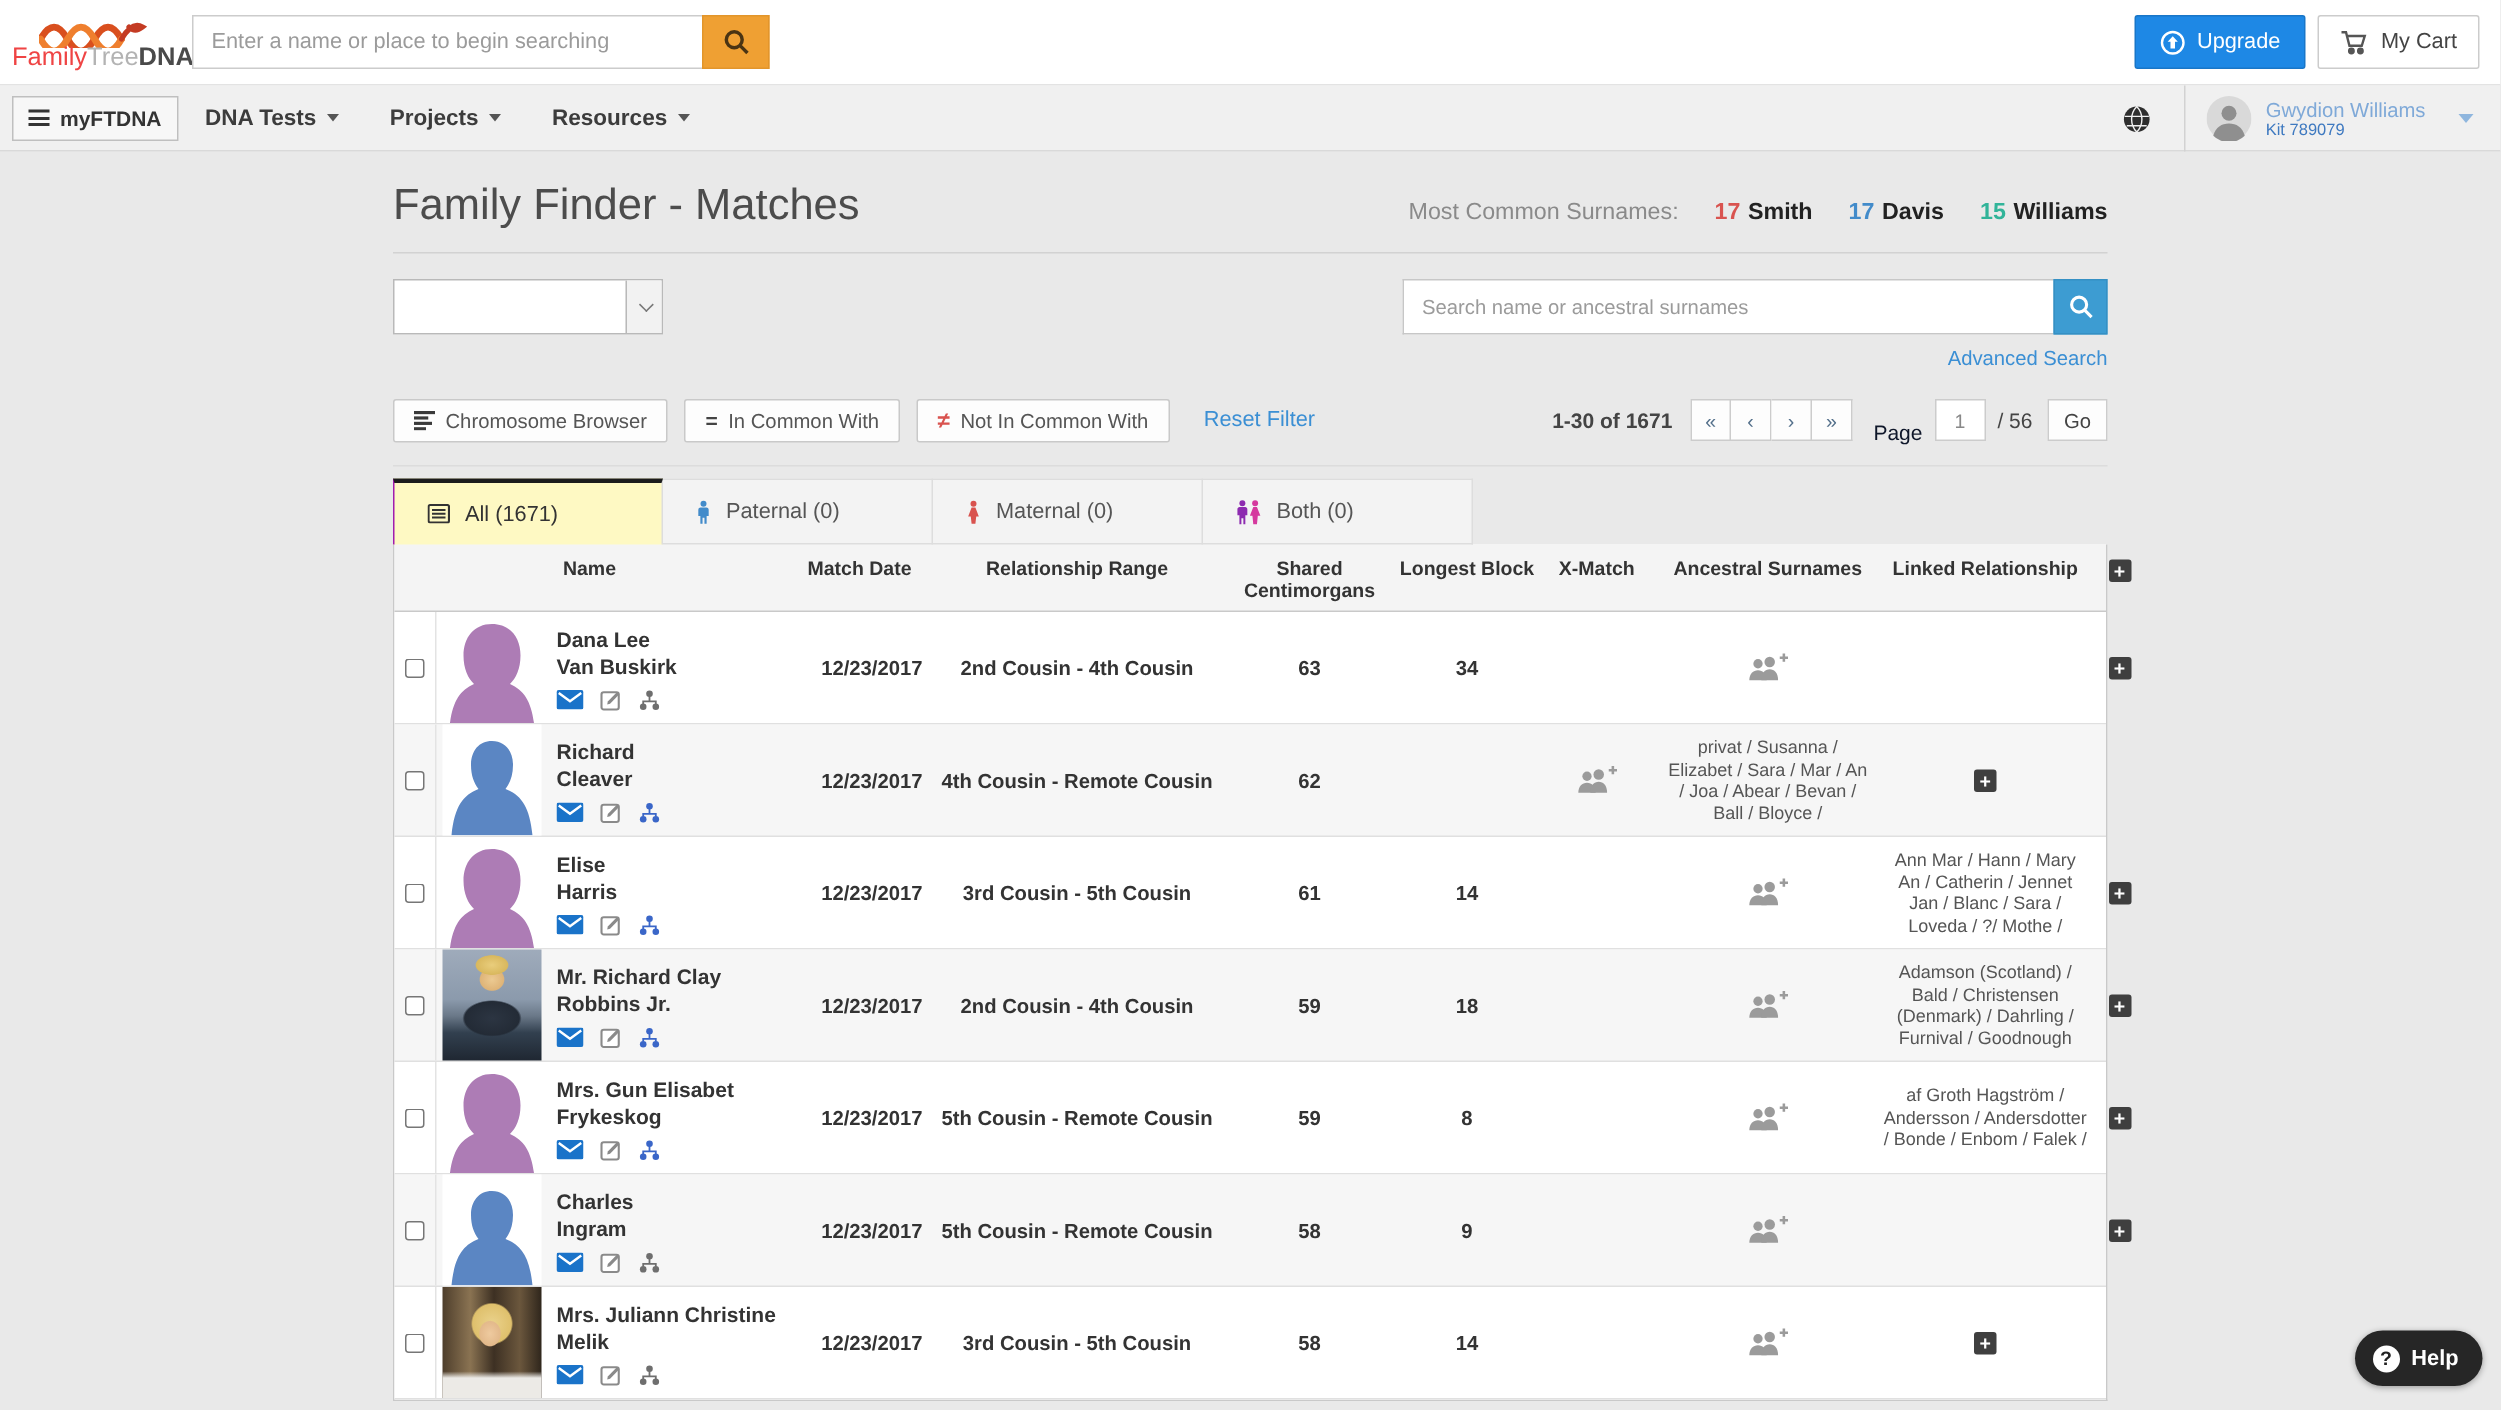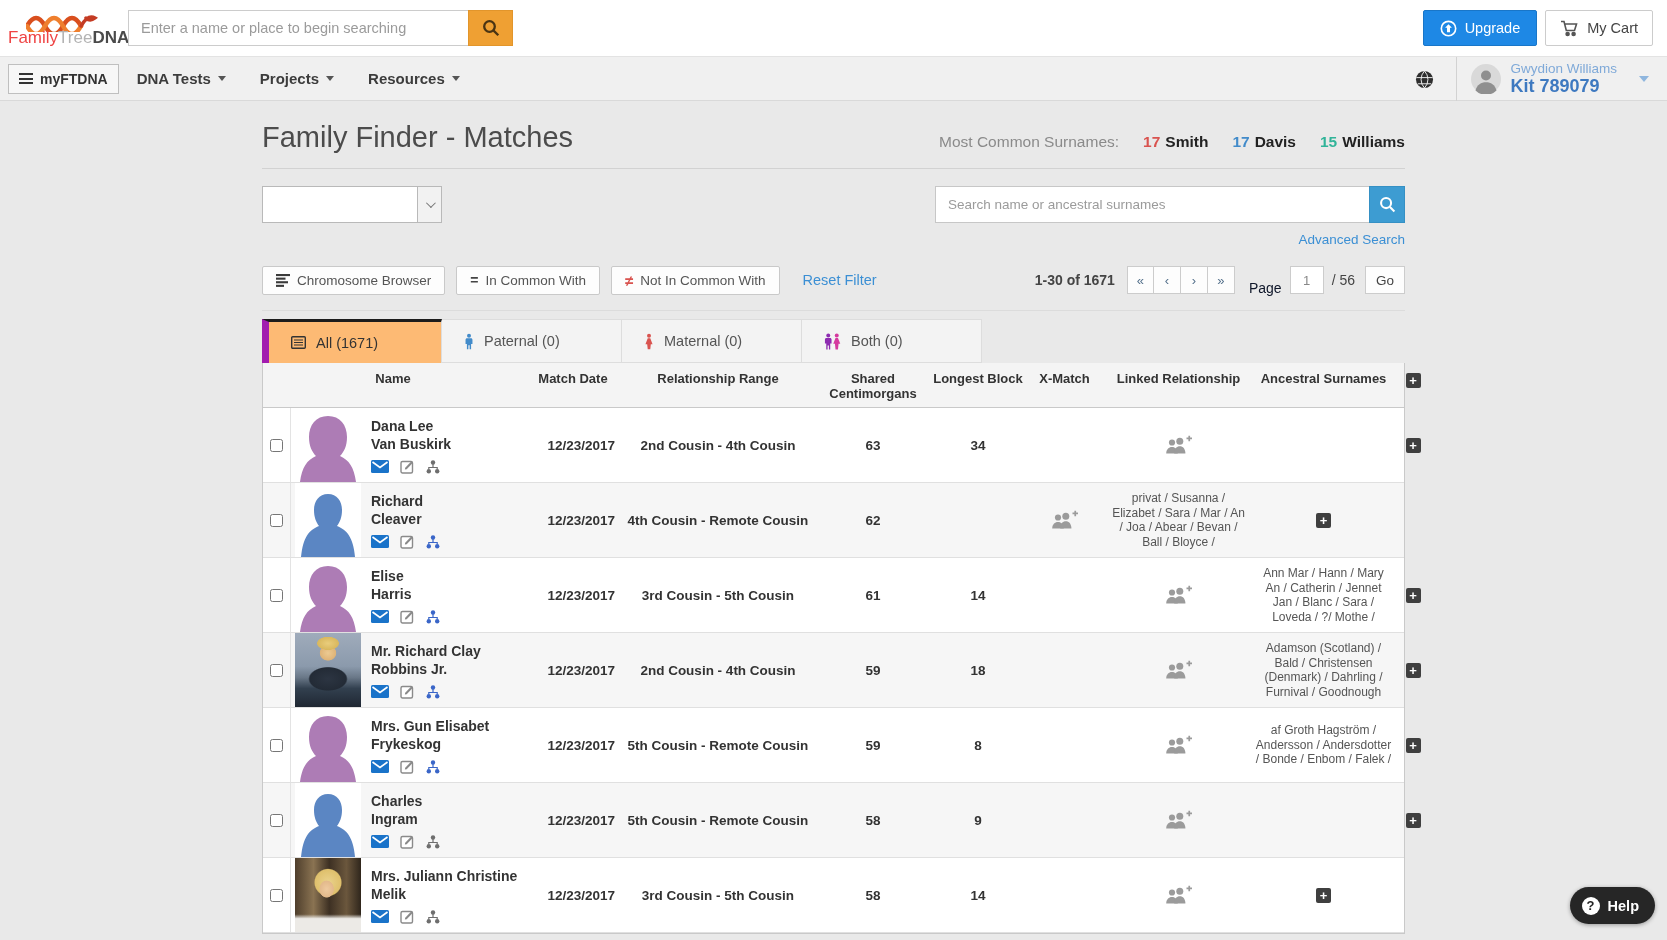--- a/index.html
+++ b/index.html
@@ -33,21 +33,21 @@
   .burger { display:inline-block; width:14px; }
   .burger i { display:block; height:2px; background:#333; margin:2.5px 0; }
   .nav-items { display:flex; margin-left:18px; gap:34px; }
   .nav-item { font-size:15px; font-weight:700; color:#3c3c3c; display:flex; align-items:center; gap:7px; cursor:pointer; }
   .caret { width:0; height:0; border-left:4.5px solid transparent; border-right:4.5px solid transparent; border-top:5px solid #555; }
   .nav-right { position:absolute; right:10px; top:0; height:44px; display:flex; align-items:center; }
   .globe { margin-right:22px; cursor:pointer; display:flex; }
   .userbox { border-left:1px solid #d2d2d2; height:44px; display:flex; align-items:center; padding-left:14px; cursor:pointer; }
   .uavatar { width:30px; height:30px; margin-right:9px; }
   .uname { font-size:13.5px; color:#7fa9d8; line-height:15px; }
-  .ukit { font-size:18px; color:#3e79c0; font-weight:700; }
+  .ukit { font-size:11px; color:#3e79c0; font-weight:400; }
   .uchev { width:0; height:0; border-left:5px solid transparent; border-right:5px solid transparent; border-top:6px solid #8fb6de; margin:0 8px 0 22px; }
 
   
   .content { width:1143px; margin:0 auto; padding-top:20px; }
   .title-row { display:flex; align-items:baseline; justify-content:space-between; }
   .page-title { font-size:29px; font-weight:400; color:#4c4c4c; }
   .surnames { display:flex; align-items:baseline; gap:24px; font-size:15.5px; }
   .surnames .lbl { color:#8a8a8a; }
   .sn-item { font-weight:700; color:#222; }
   .sn-item .cnt { margin-right:5px; }
@@ -84,21 +84,21 @@
   .pg-total { font-size:14px; color:#444; margin:0 10px 0 8px; }
   .pg-go { height:28px; padding:0 10px; background:#fdfdfd; border:1px solid #ccc; font-size:13.5px; color:#444;
     display:flex; align-items:center; cursor:pointer; }
 
   
   .tabs-wrap { margin-top:14px; border-top:1px solid #dcdcdc; padding-top:8px; }
   .tabs { display:flex; }
   .tab { width:180px; height:44px; display:flex; align-items:center; justify-content:flex-start; gap:10px;
     padding-left:22px; font-size:14.5px; color:#555; background:#f3f3f3; border:1px solid #ddd; border-left:none;
     cursor:pointer; }
-  .tab.active { background:#fdba74; border-top:3px solid #1c1c1c; border-left:7px solid #a21caf; border-bottom:none;
+  .tab.active { background:#fef9c3; border-top:3px solid #1c1c1c; border-left:1px solid #a21caf; border-bottom:none;
     color:#333; font-weight:400; }
   .tab .ticon { display:flex; }
 
   
   .table-box { background:#fff; border-left:1px solid #c9c9c9; border-right:1px solid #c9c9c9; border-bottom:1px solid #c9c9c9; }
   .tgrid { display:grid; grid-template-columns:28px 72px 160px 100px 190px 120px 90px 83px 145px 145px 34px; }
   .thead { background:#f4f4f4; border-bottom:1px solid #c9c9c9; min-height:45px; }
   .th { font-size:13px; font-weight:700; color:#333; padding-top:8px; text-align:center; line-height:15px; }
   .th-name { grid-column:1 / 4; }
   .th-plus { display:flex; align-items:flex-start; justify-content:center; padding-top:10px; }
@@ -338,22 +338,22 @@
   </div>
 
   <div class="table-box">
     <div class="tgrid thead">
       <div class="th th-name">Name</div>
       <div class="th">Match Date</div>
       <div class="th">Relationship Range</div>
       <div class="th"><span>Shared</span><br><span>Centimorgans</span></div>
       <div class="th">Longest Block</div>
       <div class="th">X-Match</div>
+      <div class="th">Ancestral Surnames</div>
       <div class="th">Linked Relationship</div>
-      <div class="th">Ancestral Surnames</div>
       <div class="th th-plus">
           <span class="plusbtn">+</span>
         </div>
     </div>
 
     <div class="tgrid trow">
       <div class="cell c-check">
           <input type="checkbox" style="">
         </div>
       <div class="cell c-avatar">

